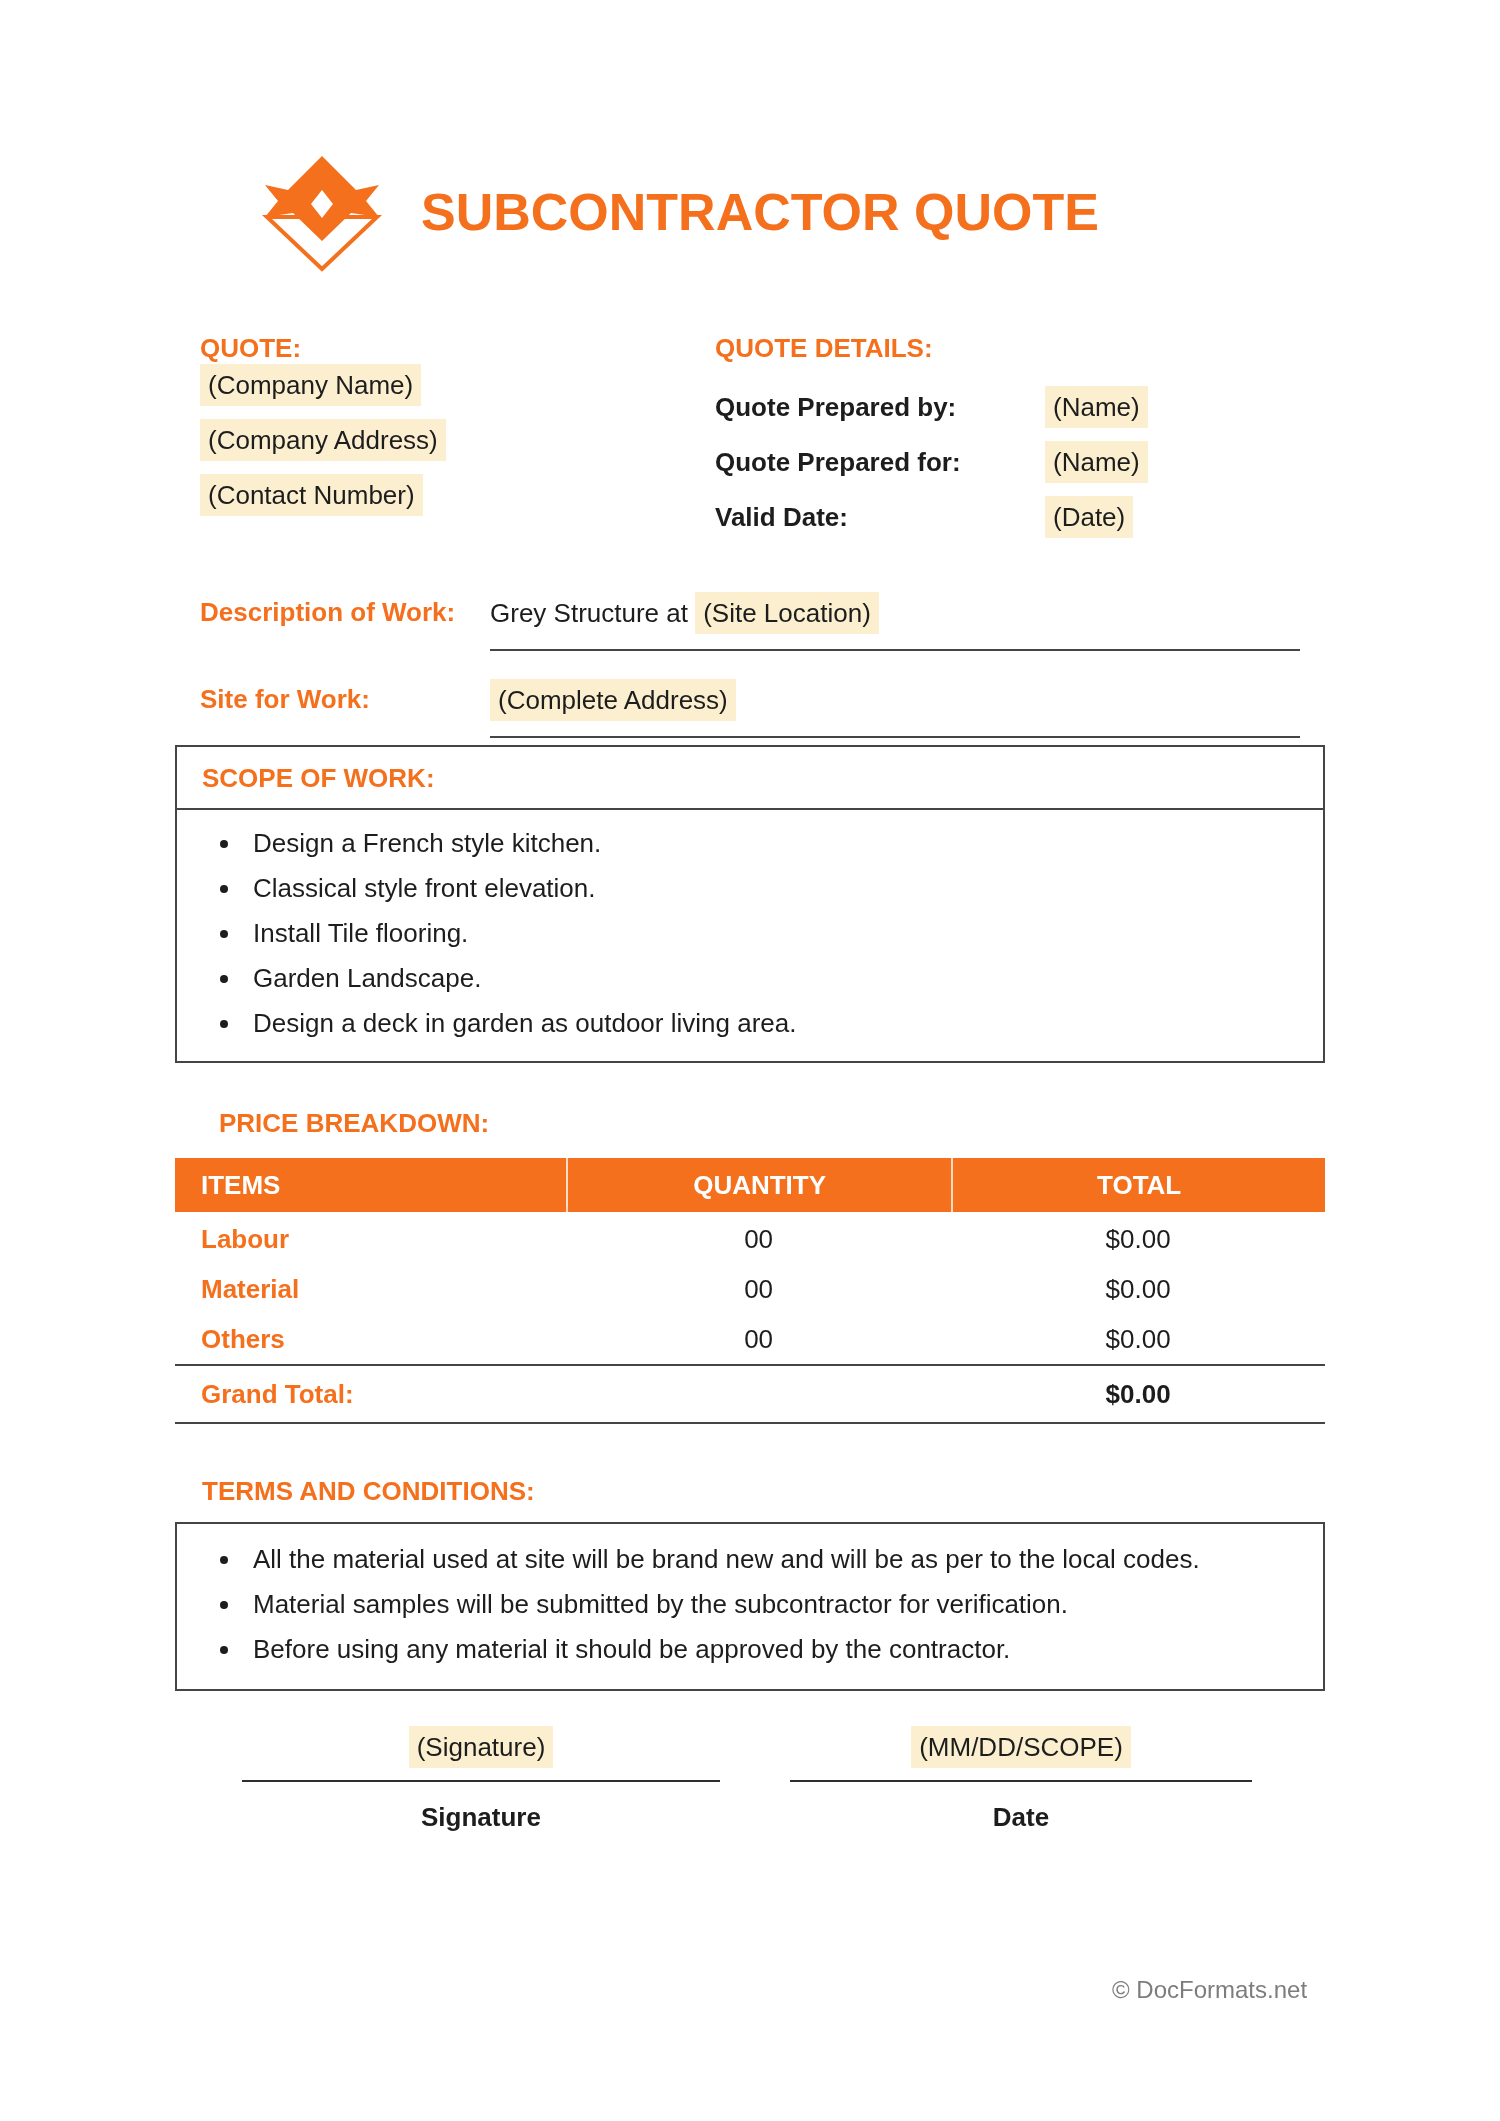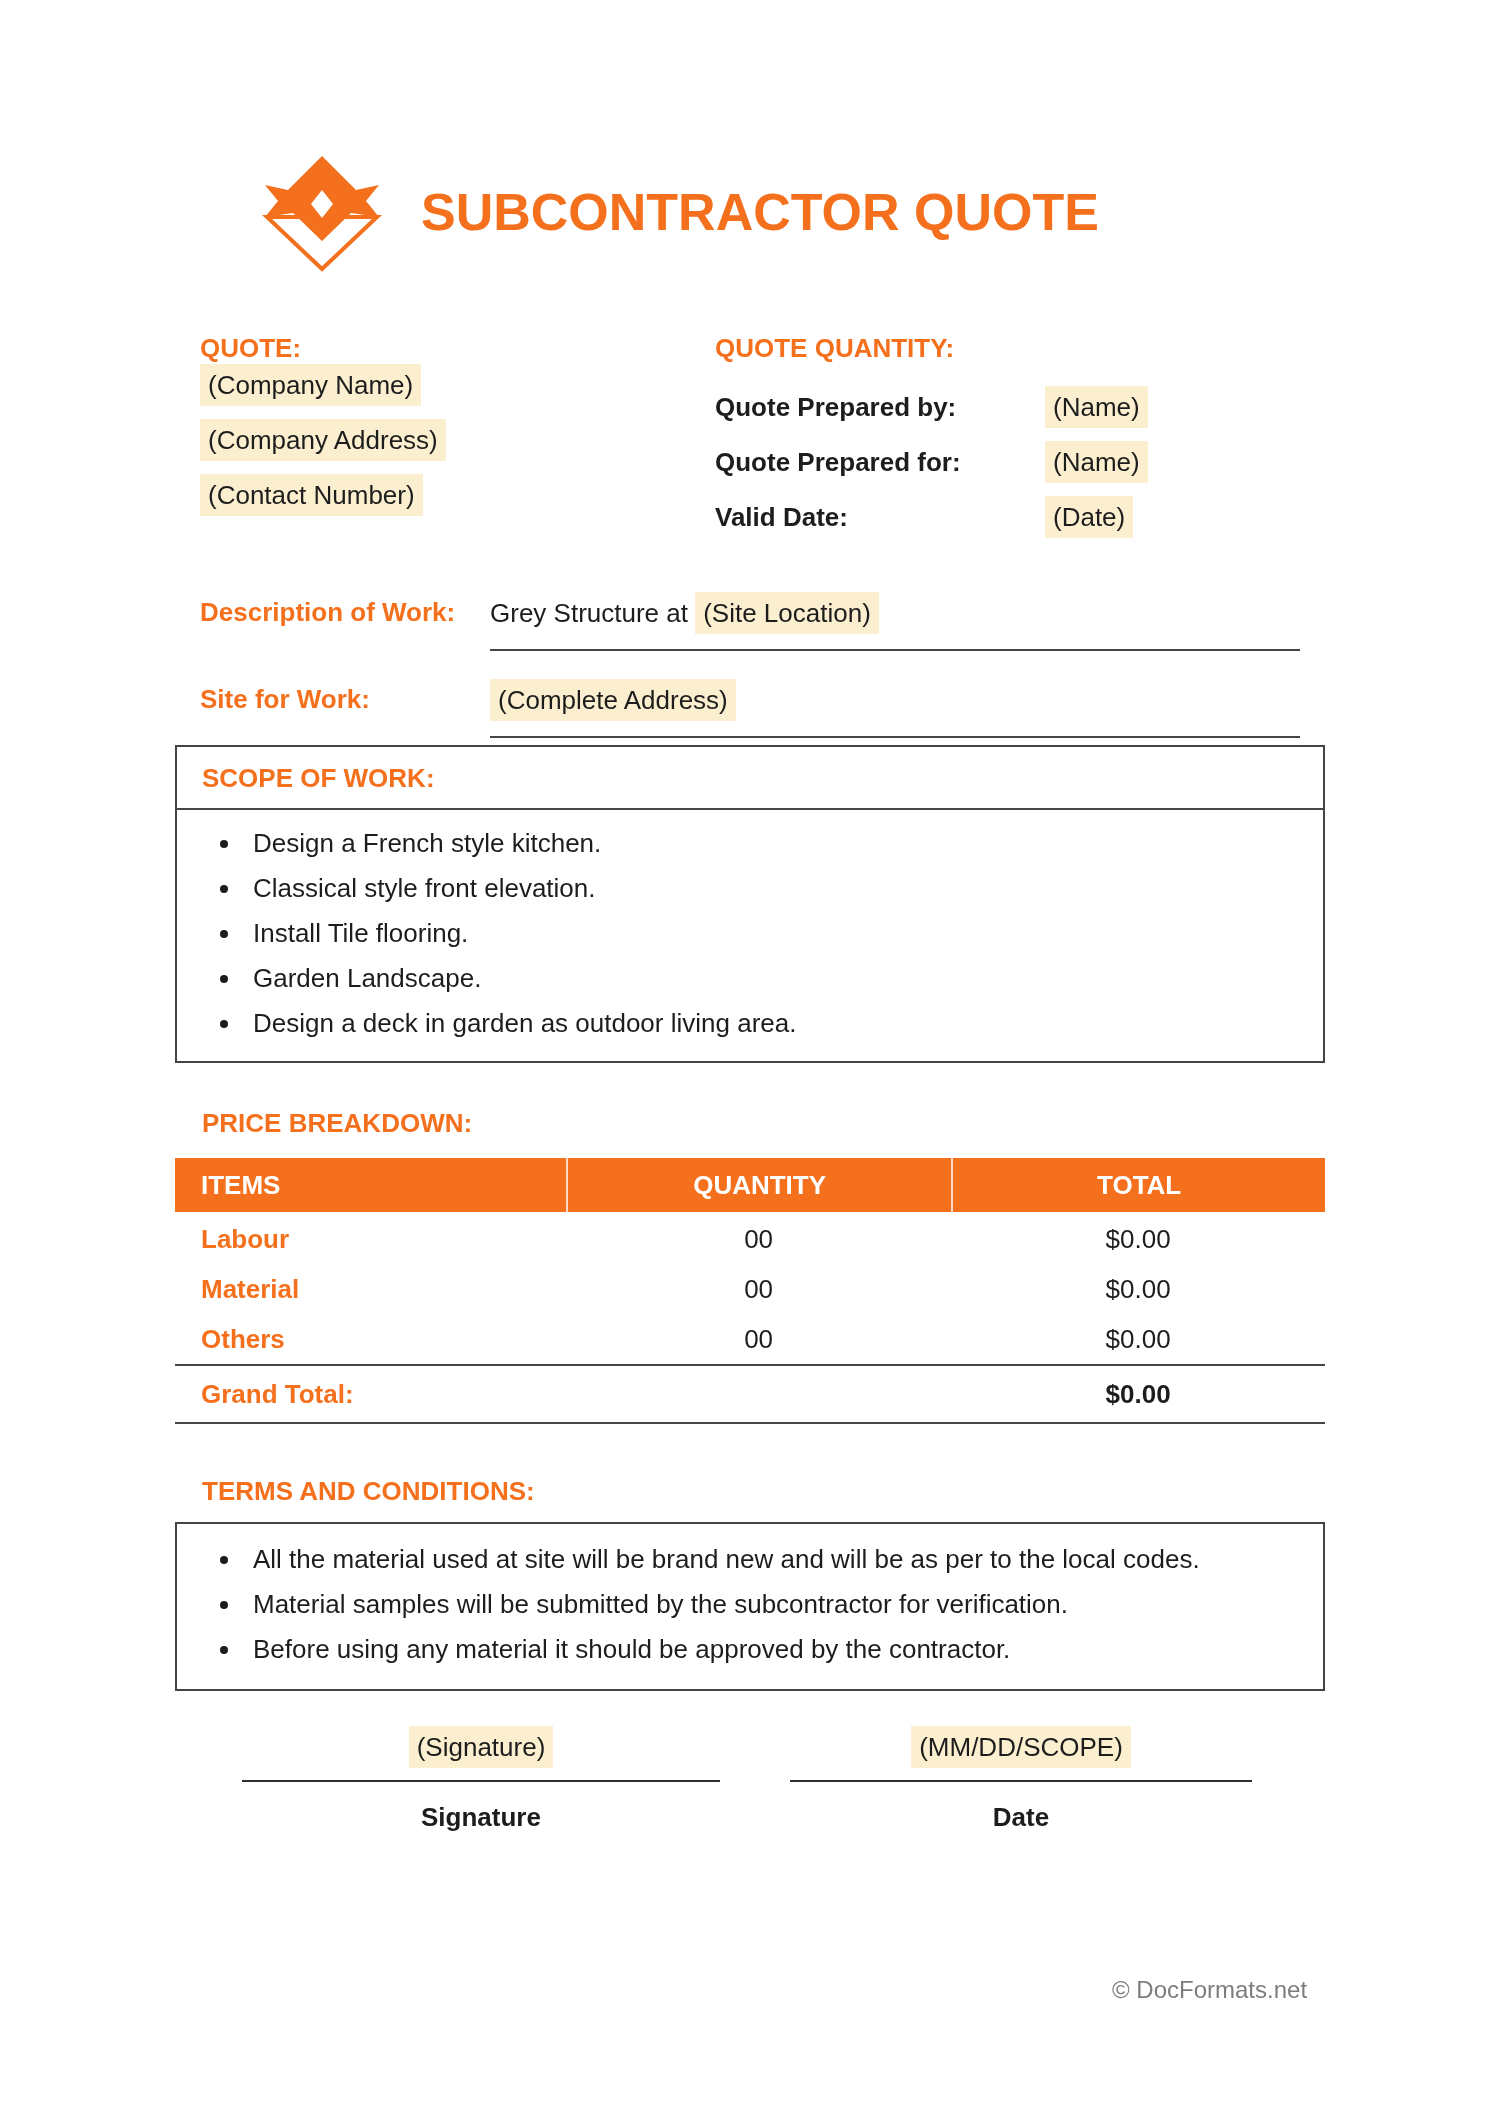--- a/index.html
+++ b/index.html
@@ -42,21 +42,21 @@
   .desc-label{width:290px;flex:0 0 auto;font-size:26px;font-weight:700;color:var(--accent);padding-top:5px;}
   .desc-value{flex:1;border-bottom:2px solid var(--line);padding-bottom:15px;font-size:26px;line-height:32px;}
   
   .box{position:absolute;left:175px;width:1146px;border:2px solid var(--line);background:#fff;box-sizing:content-box;}
   .scope-box{top:745px;}
   .box-head{padding:16px 25px 14px 25px;font-size:26px;font-weight:700;color:var(--accent);border-bottom:2px solid var(--line);}
   .box-list{margin:18px 0 22px 0;padding-left:66px;list-style:disc;}
   .box-list li{font-size:26px;line-height:31px;margin-bottom:14px;padding-left:10px;}
   .box-list li:last-child{margin-bottom:0;}
   
-  .price-heading{position:absolute;top:1108px;left:202px;font-size:26px;font-weight:700;color:var(--accent);}
+  .price-heading{position:absolute;top:1108px;left:219px;font-size:26px;font-weight:700;color:var(--accent);}
   .price-table{position:absolute;top:1158px;left:175px;width:1150px;}
   .pt-head{display:flex;align-items:center;background:var(--accent);color:#ffffff;height:54px;font-size:26px;font-weight:700;}
   .col-items{width:34%;box-sizing:border-box;padding-left:26px;}
   .col-qty{width:33.5%;text-align:center;box-sizing:border-box;}
   .col-total{width:32.5%;text-align:center;box-sizing:border-box;}
   .pt-head .col-qty,.pt-head .col-total{border-left:2px solid rgba(255,255,255,0.75);height:100%;display:flex;align-items:center;justify-content:center;}
   .pt-body{padding-top:2px;}
   .pt-row{display:flex;align-items:center;height:50px;font-size:26px;}
   .pt-row .col-items{color:var(--accent);font-weight:700;}
   .pt-grand{display:flex;align-items:center;height:56px;border-top:2px solid var(--line);border-bottom:2px solid var(--line);font-size:26px;font-weight:700;}
@@ -99,21 +99,21 @@
         </div>
         <div class="field">
           <span class="highlight">(Company Address)</span>
         </div>
         <div class="field">
           <span class="highlight">(Contact Number)</span>
         </div>
       </div>
     </div>
     <div class="info-right">
-      <div class="sec-heading">QUOTE QUANTITY:</div>
+      <div class="sec-heading">QUOTE DETAILS:</div>
       <div class="detail-rows">
         <div class="detail-row">
           <div class="detail-label">Quote Prepared by:</div>
           <span class="highlight">(Name)</span>
         </div>
         <div class="detail-row">
           <div class="detail-label">Quote Prepared for:</div>
           <span class="highlight">(Name)</span>
         </div>
         <div class="detail-row">

